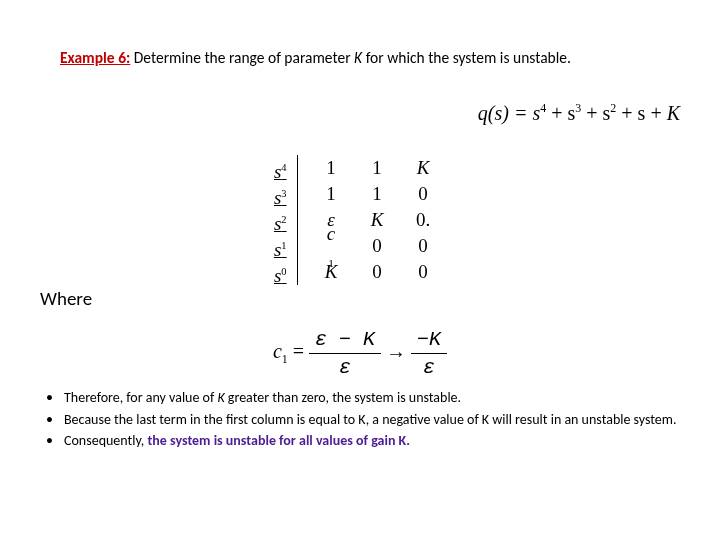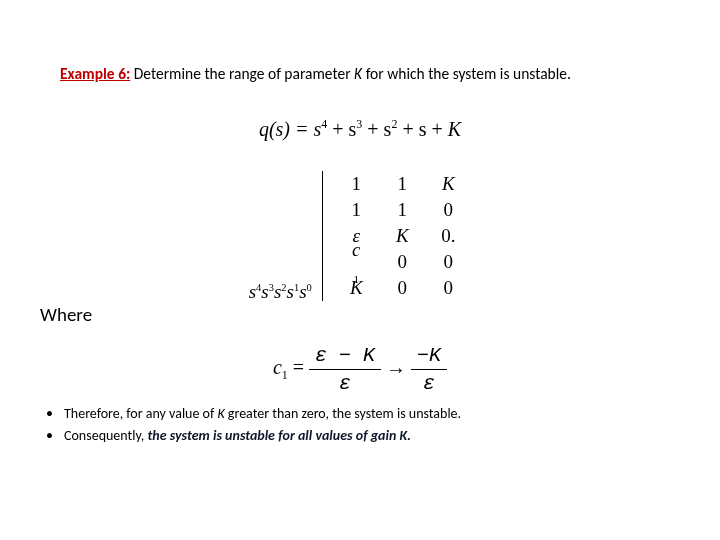--- a/index.html
+++ b/index.html
@@ -8,35 +8,35 @@
     width: 720px;
     height: 540px;
     background: #fff;
     font-family: Calibri, "Segoe UI", Arial, sans-serif;
     color: #000;
   }
   .page {
     width: 720px;
     height: 540px;
     box-sizing: border-box;
-    padding: 64px 40px 30px 40px;
+    padding: 48px 40px 30px 40px;
   }
   .title-line {
     font-size: 15.5px;
     margin-left: 20px;
     margin-bottom: 34px;
   }
   .example-label {
     font-weight: 700;
     color: #c00000;
     text-decoration: underline;
   }
 
   .eq1 {
-    text-align: center;
+    text-align: right;
     font-family: "Cambria Math", Georgia, "Times New Roman", serif;
     font-size: 20px;
     margin-bottom: 30px;
   }
   .eq1 sup { font-size: 60%; vertical-align: super; }
 
   .p2 {
     font-size: 15.5px;
     margin-bottom: 10px;
   }
@@ -48,23 +48,24 @@
     margin-bottom: 2px;
   }
   .routh {
     display: flex;
     align-items: stretch;
     font-family: "Cambria Math", Georgia, "Times New Roman", serif;
     font-size: 19px;
   }
   .routh .scol {
     display: flex;
-    flex-direction: row;
+    flex-direction: column;
     align-items: flex-end;
     padding-right: 10px;
+    text-decoration: underline;
   }
   .routh .vline {
     width: 1.5px;
     background: #000;
   }
   .routh .grid {
     display: grid;
     grid-template-columns: 46px 46px 46px;
     grid-template-rows: repeat(5, 26px);
     padding-left: 10px;
@@ -117,22 +118,21 @@
   }
   ul.bullets li::before {
     content: "•";
     position: absolute;
     left: 6px;
     top: 0;
   }
   .italic { font-style: italic; }
   .unstable {
     font-weight: 700;
-    color: #0f172a;
-    font-style: italic;
+    color: #4c1d95;
   }
 </style>
 </head>
 <body>
 
 <div class="page">
 
   <div class="title-line">
     <span class="example-label">Example 6:</span><span> Determine the range of parameter </span><span class="italic">K</span><span> for which the system is unstable.</span>
   </div>
@@ -175,18 +175,19 @@
   <div class="where">Where</div>
 
   <div class="eq2">
     <span class="italic">c</span><sub>1</sub><span> = </span><span class="frac"><span class="num"><span class="italic">ε − K</span></span><span class="den italic">ε</span></span><span> → </span><span class="frac"><span class="num"><span class="italic">−K</span></span><span class="den italic">ε</span></span>
   </div>
 
   <ul class="bullets">
     <li>
       <span>Therefore, for any value of </span><span class="italic">K</span><span> greater than zero, the system is unstable.</span>
     </li>
+    <li>Because the last term in the first column is equal to K, a negative value of K will result in an unstable system.</li>
     <li>
       <span>Consequently, </span><span class="unstable">the system is unstable for all values of gain K.</span>
     </li>
   </ul>
 
 </div>
 
 </body></html>

